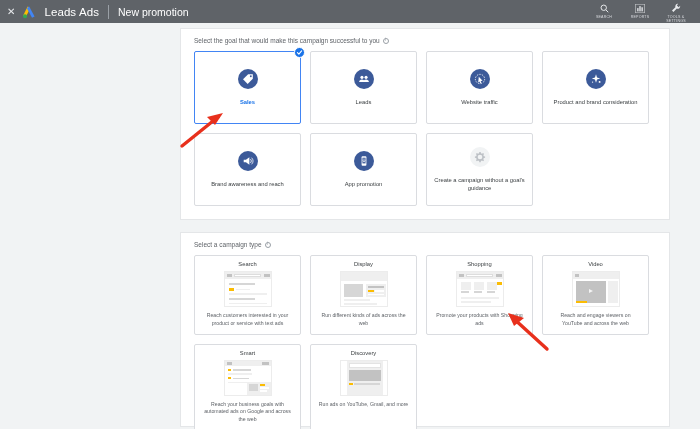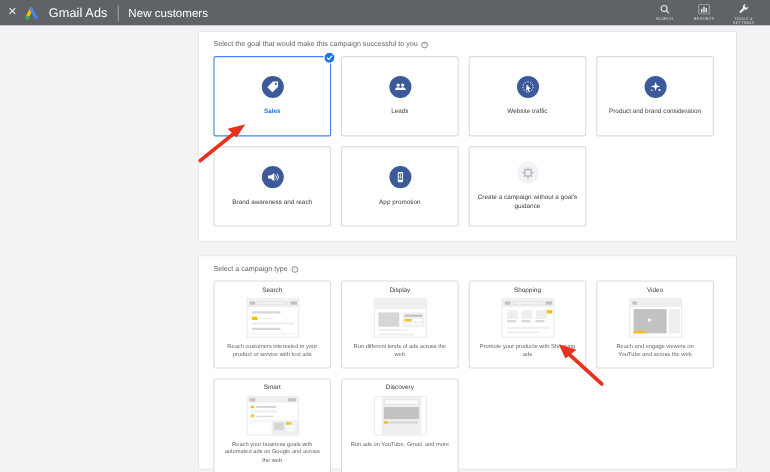--- a/index.html
+++ b/index.html
@@ -124,23 +124,23 @@
     <span class="tb-close">✕</span>
 
     <span class="tb-logo">
       <svg width="16" height="14" viewBox="0 0 16 14">
         <path d="M5.6 1.6 L1.2 10.4 L3.4 12.6 L8.2 3.6 Z" fill="#fbbc04"></path>
         <path d="M7.0 1.2 L12.6 11.6 L10.0 12.8 L5.0 3.4 Z" fill="#4285f4"></path>
         <circle cx="3.0" cy="11.3" r="2.0" fill="#34a853"></circle>
       </svg>
     </span>
 
-    <span class="tb-brand">Gmail Ads</span>
+    <span class="tb-brand">Leads Ads</span>
     <span class="tb-sep"></span>
-    <span class="tb-page">New customers</span>
+    <span class="tb-page">New promotion</span>
 
     <div class="tb-right">
       <div class="tb-ic">
         <span class="glyph">
           <svg width="9" height="9" viewBox="0 0 12 12" fill="none" stroke="#e8eaed" stroke-width="1.3">
             <circle cx="5" cy="5" r="3.6"></circle>
               <line x1="7.8" y1="7.8" x2="11" y2="11"></line>
           </svg>
         </span>
         <span class="lbl">SEARCH</span>

